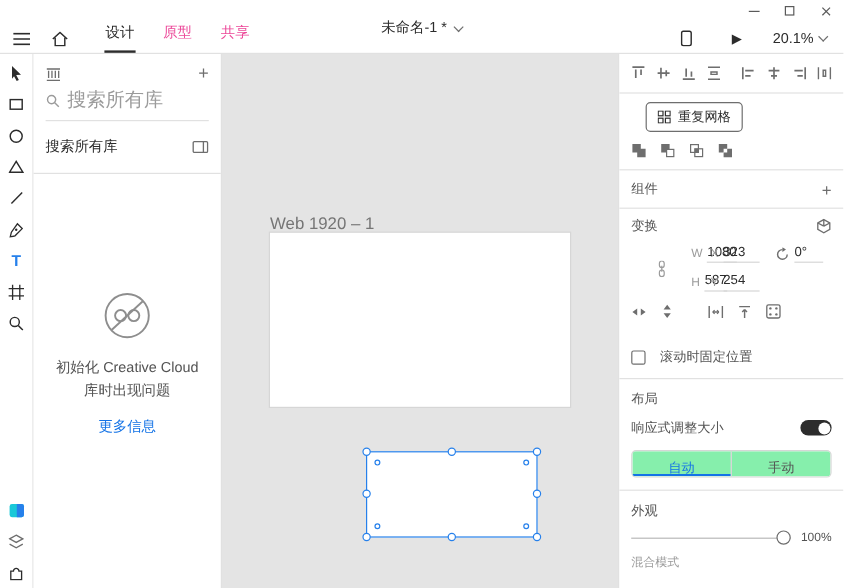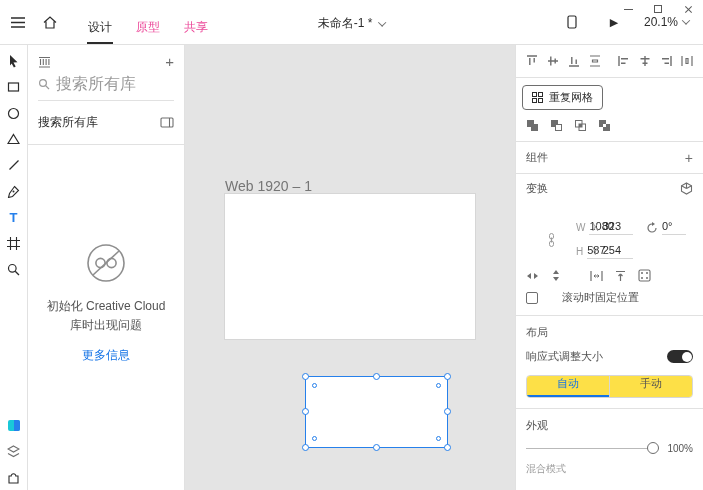--- a/index.html
+++ b/index.html
@@ -3,21 +3,21 @@
 <meta charset="utf-8">
 <style>
   *{margin:0;padding:0;box-sizing:border-box}
   html,body{width:703px;height:490px;overflow:hidden}
   body{font-family:"Liberation Sans","DejaVu Sans",sans-serif;font-size:12px;color:#2c2c2c;background:#fff}
   svg{display:block}
   .app{display:flex;flex-direction:column;height:100%}
 
   
   .topbar{height:45px;border-bottom:1px solid #e1e1e1;position:relative;display:flex;align-items:flex-end;padding:0 8px 0 6px;background:#fff;flex:0 0 auto}
-  .tb-row{display:flex;align-items:flex-start;height:34px;width:100%}
+  .tb-row{display:flex;align-items:flex-end;height:34px;width:100%}
   .tb-icon{display:flex;align-items:center;justify-content:center;width:24px;height:24px;cursor:pointer;color:#2c2c2c}
   .tabs{display:flex;margin-left:14px;height:34px}
   .tab{padding:0 12px;display:flex;align-items:center;color:#ec4899;position:relative;cursor:pointer}
   .tab.active{color:#2c2c2c}
   .tab.active::after{content:"";position:absolute;left:11px;right:11px;bottom:0;height:2px;background:#2c2c2c}
   .doc-title{position:absolute;left:50%;bottom:12px;transform:translateX(-50%);display:flex;align-items:center;gap:7px;color:#2c2c2c;cursor:pointer;white-space:nowrap}
   .tb-right{margin-left:auto;display:flex;align-items:center;gap:18px;padding-right:6px}
   .zoom{display:flex;align-items:center;gap:5px;cursor:pointer}
   .play{font-size:11px;color:#2c2c2c}
   .chev{width:6px;height:6px;border-right:1.2px solid #6e6e6e;border-bottom:1.2px solid #6e6e6e;transform:rotate(45deg) translate(-1px,-1px)}
@@ -63,43 +63,43 @@
   .h-sw{left:-4px;bottom:-4px}.h-w{left:-4px;top:calc(50% - 4px)}
   .rh{position:absolute;width:5px;height:5px;background:#fff;border:1px solid #2680eb;border-radius:50%;cursor:pointer}
   .rh-nw{left:6px;top:6px}.rh-ne{right:6px;top:6px}.rh-sw{left:6px;bottom:6px}.rh-se{right:6px;bottom:6px}
 
   
   .inspector{width:188px;border-left:1px solid #e1e1e1;background:#fff;display:flex;flex-direction:column;font-size:11px;flex:0 0 auto;overflow:hidden}
   .sec{border-bottom:1px solid #e1e1e1}
   .align-row{display:flex;align-items:center;justify-content:space-between;padding:10px 10px}
   .icon-group{display:flex;gap:9px}
   .mini-btn{color:#6e6e6e;cursor:pointer}
-  .rg-wrap{padding:7px 6px 0}
+  .rg-wrap{padding:7px 22px 0}
   .rg-btn{display:inline-flex;align-items:center;gap:6px;border:1px solid #6e6e6e;border-radius:4px;padding:4px 9px;background:#fff;color:#2c2c2c;cursor:pointer}
   .bool-row{display:flex;gap:11px;padding:9px 10px 9px;color:#cfcfcf}
   .comp-row{display:flex;justify-content:space-between;align-items:center;padding:8px 10px;color:#535353}
   .plus{font-size:14px;color:#6e6e6e;cursor:pointer;line-height:1}
   .tf{padding:7px 10px 10px}
-  .tf-head{display:flex;justify-content:space-between;align-items:center;margin-bottom:24px;color:#535353}
+  .tf-head{display:flex;justify-content:space-between;align-items:center;margin-bottom:8px;color:#535353}
   .tf-grid{display:grid;grid-template-columns:50px 16px 54px 1fr;row-gap:9px;align-items:center}
   .fld{display:flex;align-items:center;gap:4px}
   .fld .lab{color:#9b9b9b;font-size:10px}
   .fld .val{width:30px;border-bottom:1px solid #d6d6d6;padding-bottom:2px;color:#2c2c2c;cursor:text}
   .chain{grid-row:1/3;display:flex;align-items:center;justify-content:center;color:#9b9b9b;cursor:pointer}
   .tf-icons{display:flex;align-items:center;gap:11px;margin-top:10px;color:#6e6e6e}
   .tf-icons .gap{width:6px}
-  .chk-row{display:flex;align-items:center;gap:24px;margin-top:8px;color:#535353}
+  .chk-row{display:flex;align-items:center;gap:12px;margin-top:24px;color:#535353}
   .checkbox{width:12px;height:12px;border:1px solid #6e6e6e;border-radius:2px;background:#fff;cursor:pointer;flex:0 0 auto}
   .layout{padding:6px 10px 10px}
   .sec-head{color:#535353;margin:3px 0 9px}
   .resp-row{display:flex;justify-content:space-between;align-items:center;margin-bottom:11px;color:#535353}
   .toggle{width:26px;height:13px;border-radius:7px;background:#2c2c2c;position:relative;cursor:pointer}
   .toggle .knob{position:absolute;right:1.5px;top:1.5px;width:10px;height:10px;border-radius:50%;background:#fff}
   .segmented{display:flex;border:1px solid #d6d6d6;border-radius:4px;overflow:hidden;height:23px}
-  .seg{flex:1;display:flex;align-items:flex-start;justify-content:center;color:#535353;cursor:pointer;background:#fde047}
+  .seg{flex:1;display:flex;align-items:flex-end;justify-content:center;color:#535353;cursor:pointer;background:#86efac}
   .seg+.seg{border-left:1px solid #d6d6d6}
   .seg.active{color:#1473e6;box-shadow:inset 0 -2px 0 #1473e6}
   .appearance{padding:6px 10px 8px}
   .small-lab{color:#9b9b9b;font-size:10px;margin:2px 0 7px}
   .slider-row{display:flex;align-items:center;gap:8px;margin-bottom:8px}
   .slider{flex:1;position:relative;height:12px;cursor:pointer}
   .track{position:absolute;left:0;right:0;top:5.5px;height:1px;background:#b9b9b9}
   .knob2{position:absolute;right:0;top:0;width:12px;height:12px;border-radius:50%;background:#fff;border:1px solid #6e6e6e}
   .pct{color:#535353;font-size:10px}
 </style>

